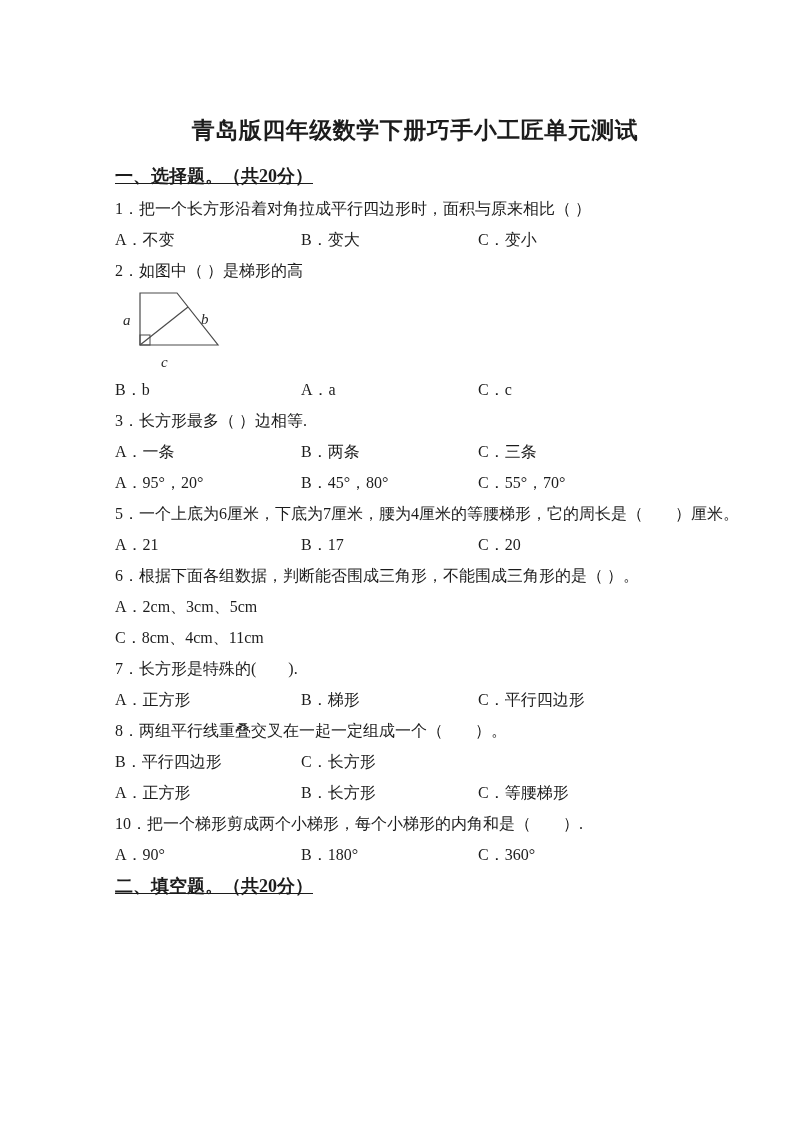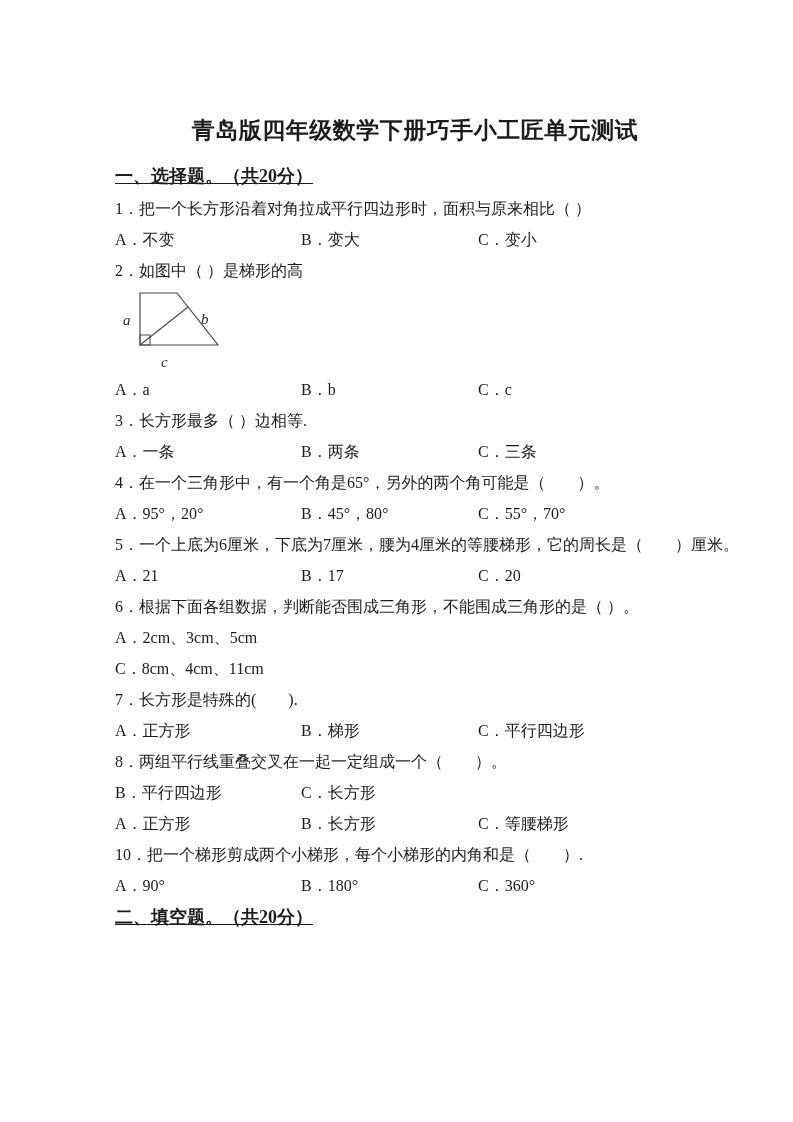--- a/index.html
+++ b/index.html
@@ -72,31 +72,30 @@
     <svg width="240" height="86" viewBox="0 0 240 86">
       <polygon points="25,5 62,5 103,57 25,57" fill="none" stroke="#4a4a4a" stroke-width="1.2"></polygon>
       <line x1="25" y1="57" x2="73" y2="19" stroke="#4a4a4a" stroke-width="1.2"></line>
       <rect x="25" y="47" width="10" height="10" fill="none" stroke="#4a4a4a" stroke-width="1"></rect>
       <text x="8" y="37" class="fig-label">a</text>
       <text x="86" y="36" class="fig-label">b</text>
       <text x="46" y="79" class="fig-label">c</text>
     </svg>
   </div>
 <div class="opt-row">
+          <div class="opt">B．b</div>
           <div class="opt">A．a</div>
-          <div class="opt">B．b</div>
           <div class="opt">C．c</div>
         </div>
         <div class="q-text">3．长方形最多（  ）边相等.</div>
         <div class="opt-row">
           <div class="opt">A．一条</div>
           <div class="opt">B．两条</div>
           <div class="opt">C．三条</div>
         </div>
-        <div class="q-text">4．在一个三角形中，有一个角是65°，另外的两个角可能是（　　）。</div>
         <div class="opt-row">
           <div class="opt">A．95°，20°</div>
           <div class="opt">B．45°，80°</div>
           <div class="opt">C．55°，70°</div>
         </div>
         <div class="q-text">5．一个上底为6厘米，下底为7厘米，腰为4厘米的等腰梯形，它的周长是（　　）厘米。</div>
         <div class="opt-row">
           <div class="opt">A．21</div>
           <div class="opt">B．17</div>
           <div class="opt">C．20</div>

